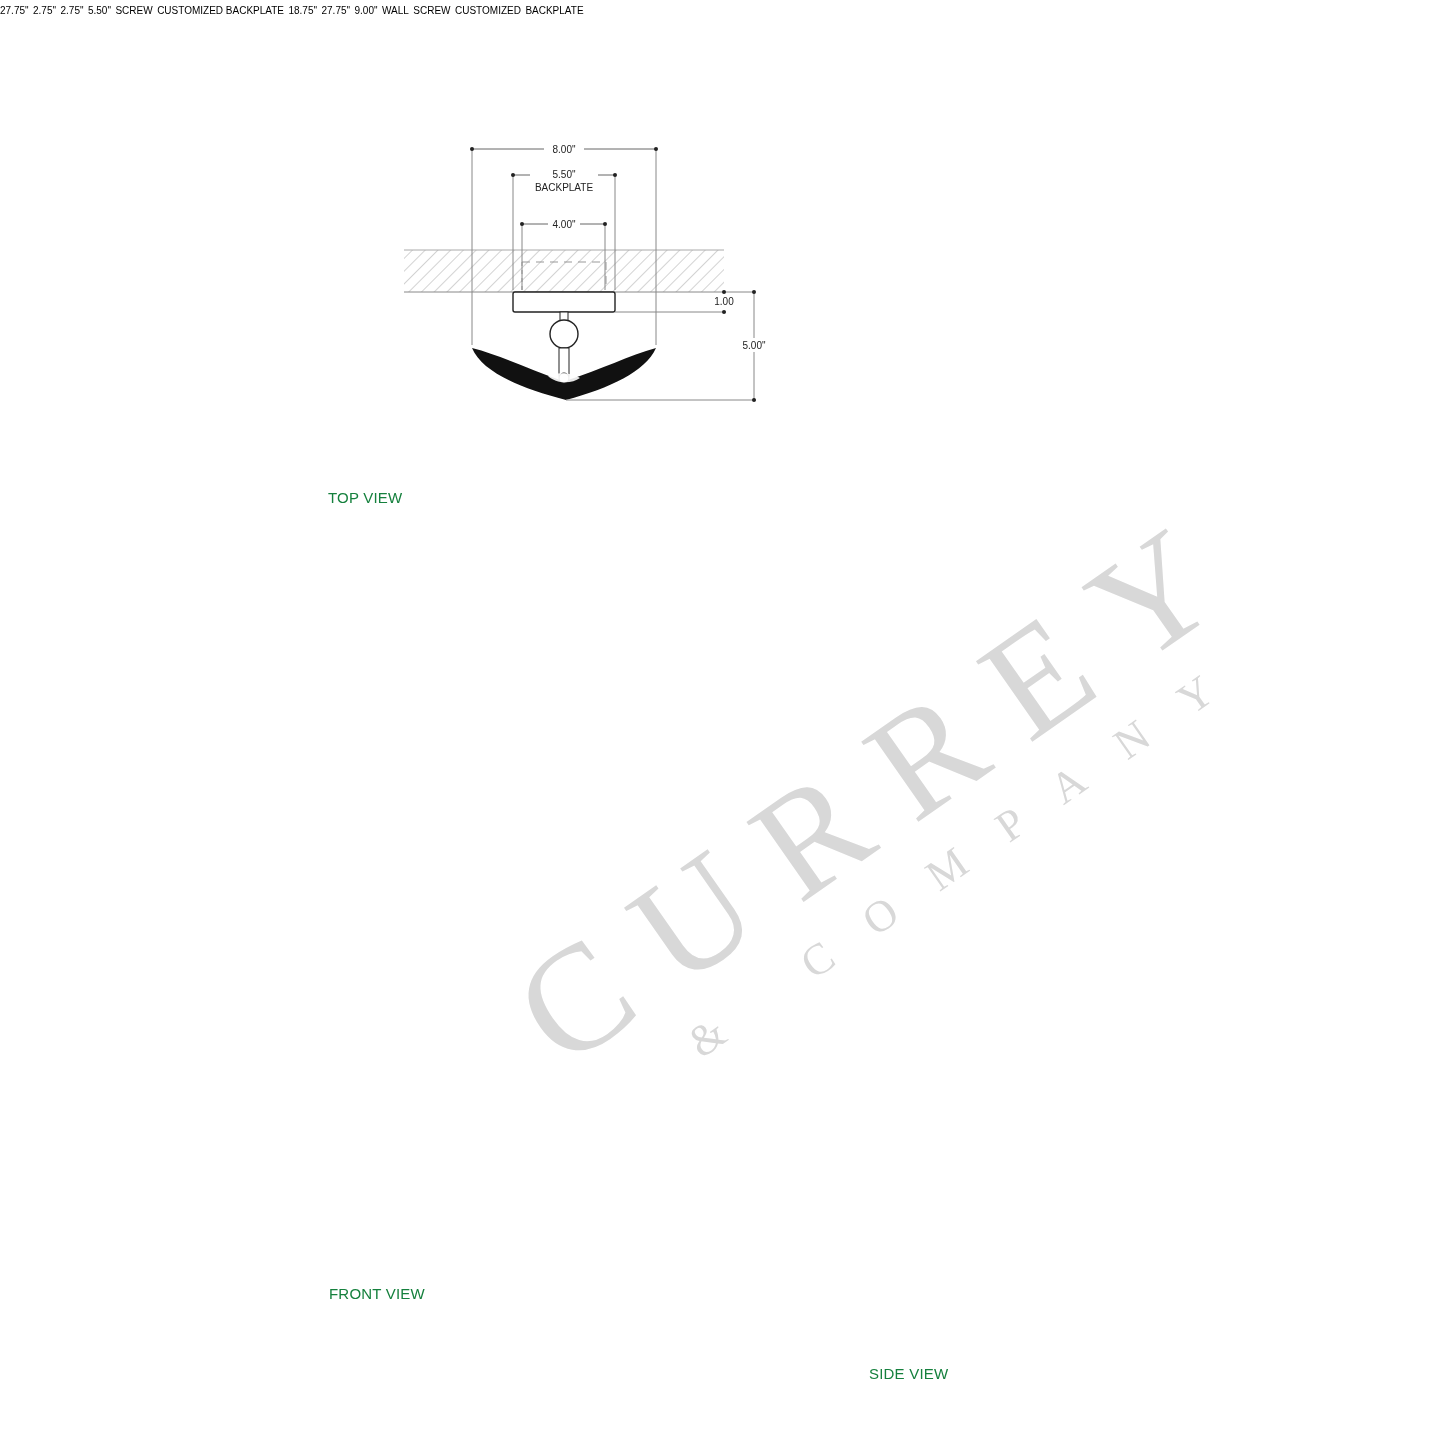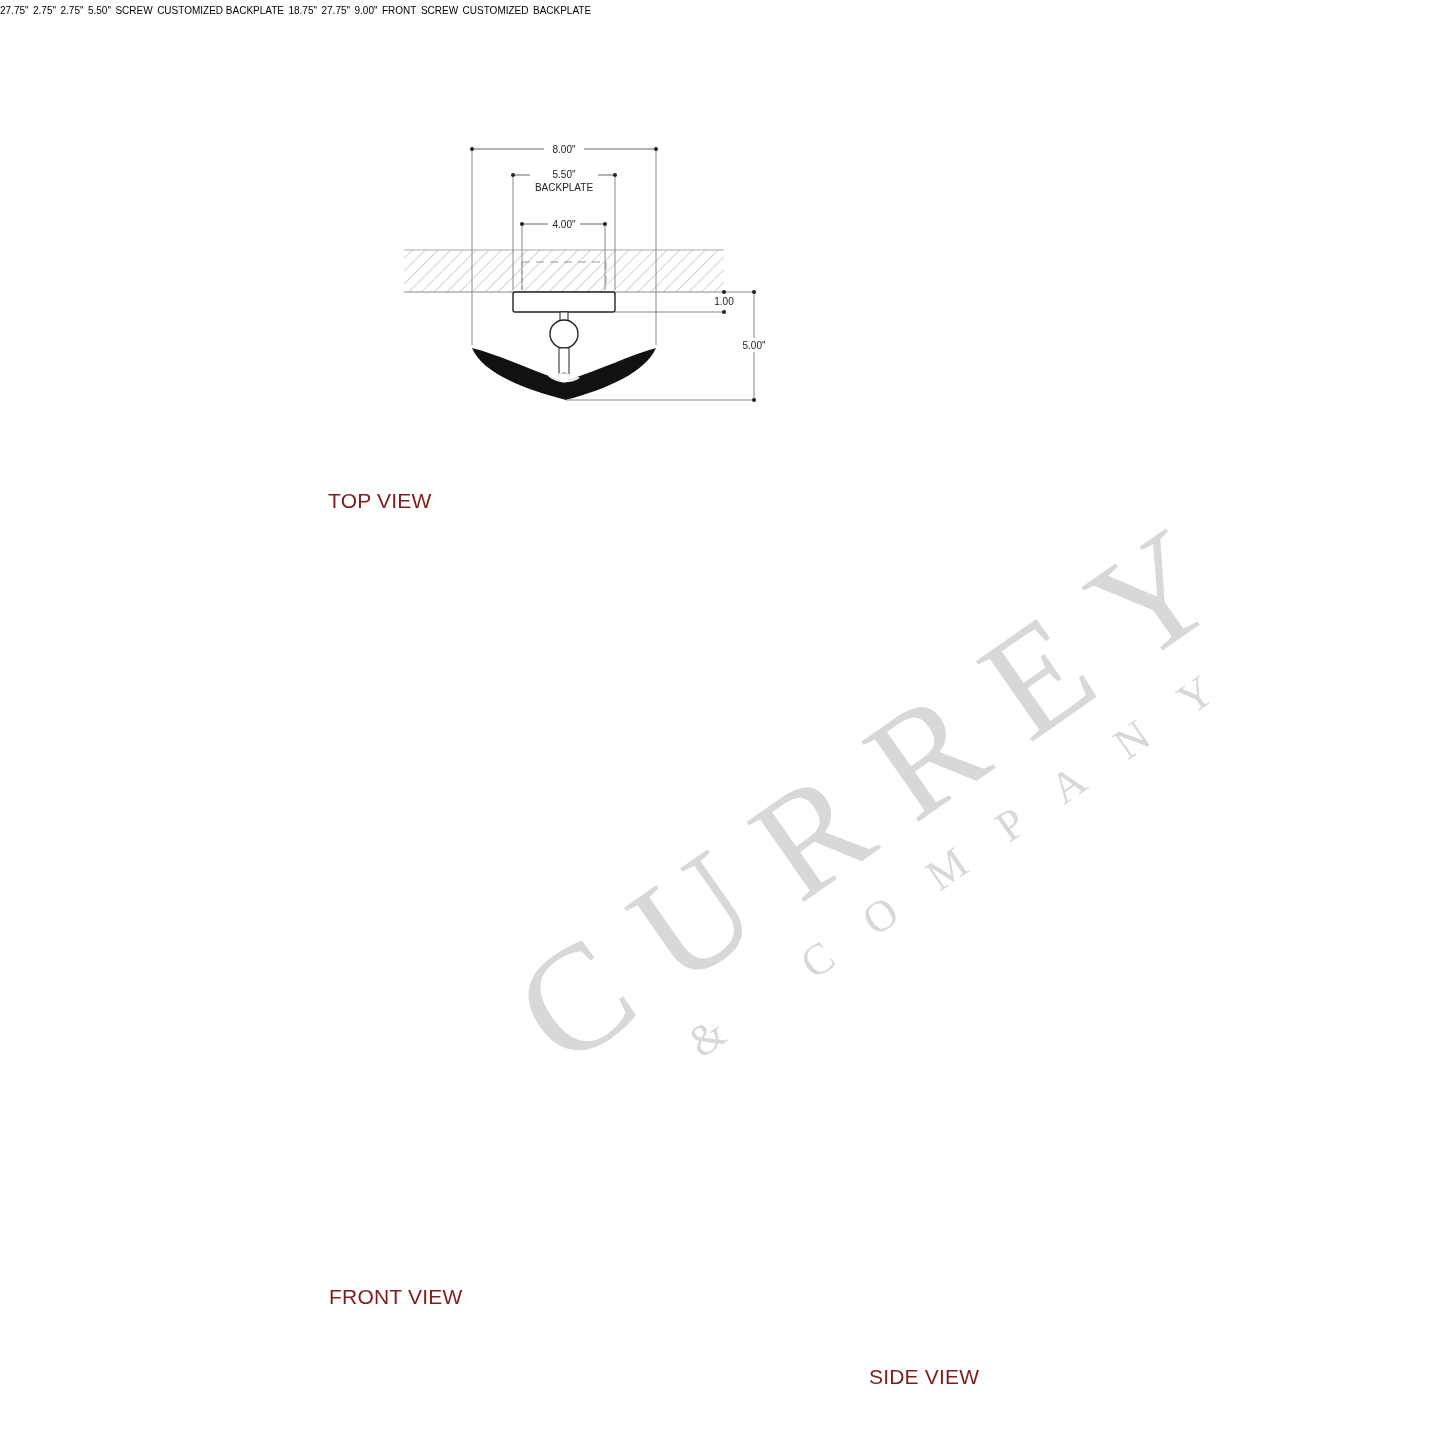--- a/index.html
+++ b/index.html
@@ -1,18 +1,18 @@
 <!DOCTYPE html>
 <html><head>
 <meta charset="utf-8">
 <style>
   html,body{margin:0;padding:0;background:#ffffff;}
   body{width:1445px;height:1445px;position:relative;overflow:hidden;font-family:"Liberation Sans",sans-serif;}
   #canvas{position:absolute;left:0;top:0;width:1445px;height:1445px;}
-  .view-title{position:absolute;font-size:21px;color:#7f1d1d;letter-spacing:0.2px;}
+  .view-title{position:absolute;font-size:15px;color:#15803d;letter-spacing:0.2px;}
   .dim{font-family:"Liberation Sans",sans-serif;font-size:10px;fill:#222;}
   .callout{font-family:"Liberation Sans",sans-serif;font-size:10px;fill:#222;text-align:center;}
   .wm{font-family:"Liberation Serif",serif;fill:#d8d8d8;}
 </style>
 </head>
 <body>
 
 
 
 <svg id="canvas" viewBox="0 0 1445 1445" xmlns="http://www.w3.org/2000/svg">
@@ -161,21 +161,21 @@
     <line x1="1132" y1="553" x2="1132" y2="1236" stroke="#aaa">
     <circle cx="1098" cy="553" r="2" fill="#222"><circle cx="1098" cy="1010" r="2" fill="#222"><circle cx="1098" cy="1236" r="2" fill="#222">
     <circle cx="1132" cy="553" r="2" fill="#222"><circle cx="1132" cy="1236" r="2" fill="#222">
     <rect x="1078" y="774" width="40" height="14" fill="#fff">
     <text class="dim" x="1098" y="785" text-anchor="middle">18.75"</text>
     <rect x="1112" y="888" width="42" height="14" fill="#fff">
     <text class="dim" x="1132" y="899" text-anchor="middle">27.75"</text>
     <rect x="1080" y="1116" width="38" height="14" fill="#fff">
     <text class="dim" x="1098" y="1127" text-anchor="middle">9.00"</text>
     
-    <text class="callout" x="877" y="904" text-anchor="end">FRONT</text>
+    <text class="callout" x="877" y="904" text-anchor="end">WALL</text>
     <line x1="881" y1="901" x2="922" y2="901" stroke="#444">
     <circle cx="922" cy="901" r="2" fill="#222">
     <text class="callout" x="877" y="991" text-anchor="end">SCREW</text>
     <line x1="881" y1="988" x2="955" y2="988" stroke="#444">
     <text class="callout" x="877" y="1054" text-anchor="end">CUSTOMIZED</text>
     <text class="callout" x="877" y="1066" text-anchor="end">BACKPLATE</text>
     <path d="M881 1051 L955 1051 L955 1042" fill="none" stroke="#444">
     <circle cx="955" cy="1042" r="2" fill="#222">
   </circle></path></line></circle></line></rect></rect></rect></circle></circle></circle></circle></circle></line></line></line></line></line></line></path></path></rect></rect></circle></circle></rect></path></line></line></rect></g>
 

